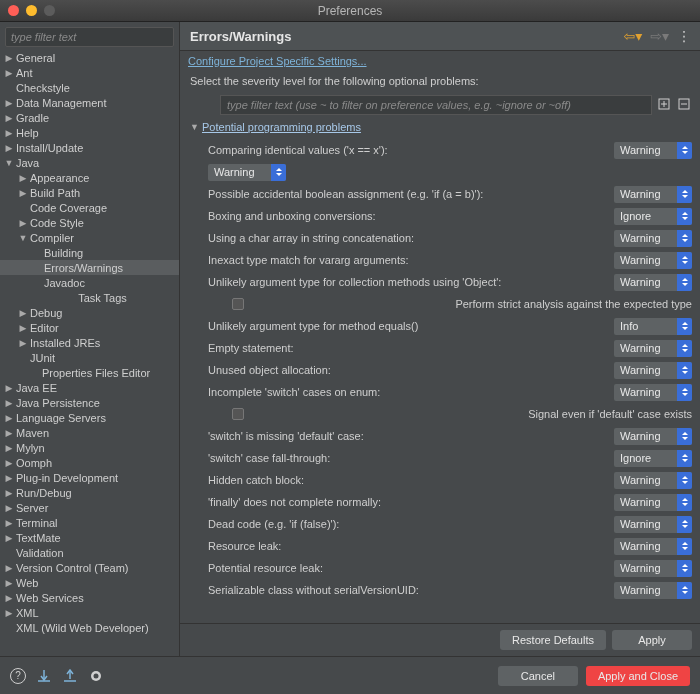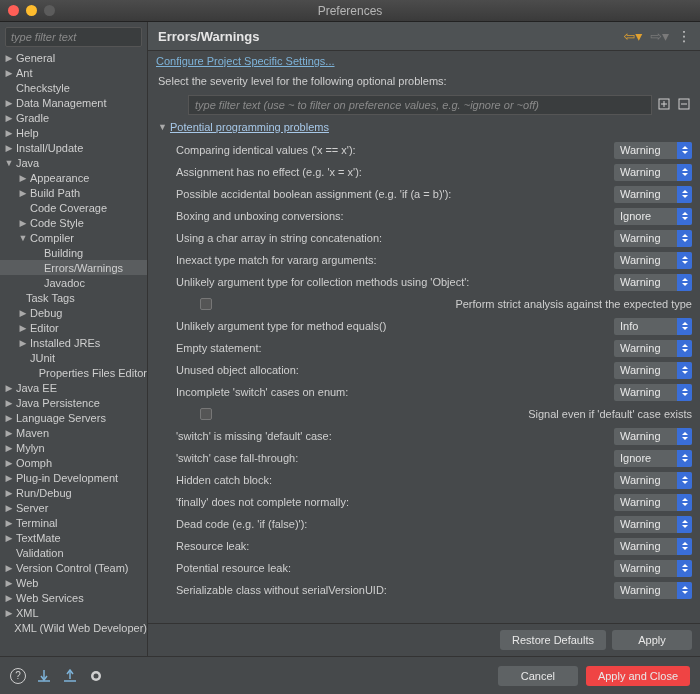--- a/index.html
+++ b/index.html
@@ -21,21 +21,21 @@
     position: relative;
     color: #b6b6b6;
     border-bottom: 1px solid #222;
   }
   .traffic { display: flex; gap: 7px; }
   .tdot { width: 11px; height: 11px; border-radius: 50%; }
   .tred { background:#ff5f57; } .tyel { background:#febc2e; } .tgrn { background:#5c5c5c; }
   .titlebar-title { position:absolute; left:0; right:0; text-align:center; font-size:12px; }
   .main { flex:1; display:flex; min-height:0; }
   .sidebar {
-    width: 148px;
+    width: 180px;
     background: #46494b;
     border-right: 1px solid #333;
     display:flex; flex-direction:column;
     padding: 5px 0 0 0;
   }
   .sidebar-filter {
     margin: 0 5px 3px 5px;
     padding: 3px 5px;
     background: #3a3d3e;
     border: 1px solid #555;
@@ -232,21 +232,21 @@
           <span class="lbl">Building</span>
         </div>
         <div class="tnode selected" style="padding-left: 32px;">
           <span class="tw"></span>
           <span class="lbl">Errors/Warnings</span>
         </div>
         <div class="tnode" style="padding-left: 32px;">
           <span class="tw"></span>
           <span class="lbl">Javadoc</span>
         </div>
-        <div class="tnode" style="padding-left: 14px;">
+        <div class="tnode" style="padding-left: 14px; justify-content: center;">
           <span class="tw"></span>
           <span class="lbl">Task Tags</span>
         </div>
         <div class="tnode" style="padding-left: 18px;">
           <span class="tw">▶</span>
           <span class="lbl">Debug</span>
         </div>
         <div class="tnode" style="padding-left: 18px;">
           <span class="tw">▶</span>
           <span class="lbl">Editor</span>
@@ -369,21 +369,20 @@
     </div>
     <div class="settings" id="settings">
         <div class="srow">
           <span class="slabel">Comparing identical values ('x == x'):</span>
           <div class="scombo">
             <span>Warning</span>
             <span class="cbtn"></span>
           </div>
         </div>
         <div class="srow">
-          <span class="slabel">Assignment has no effect (e.g. 'x = x'):</span>
           <div class="scombo">
             <span>Warning</span>
             <span class="cbtn"></span>
           </div>
         </div>
         <div class="srow">
           <span class="slabel">Possible accidental boolean assignment (e.g. 'if (a = b)'):</span>
           <div class="scombo">
             <span>Warning</span>
             <span class="cbtn"></span>

